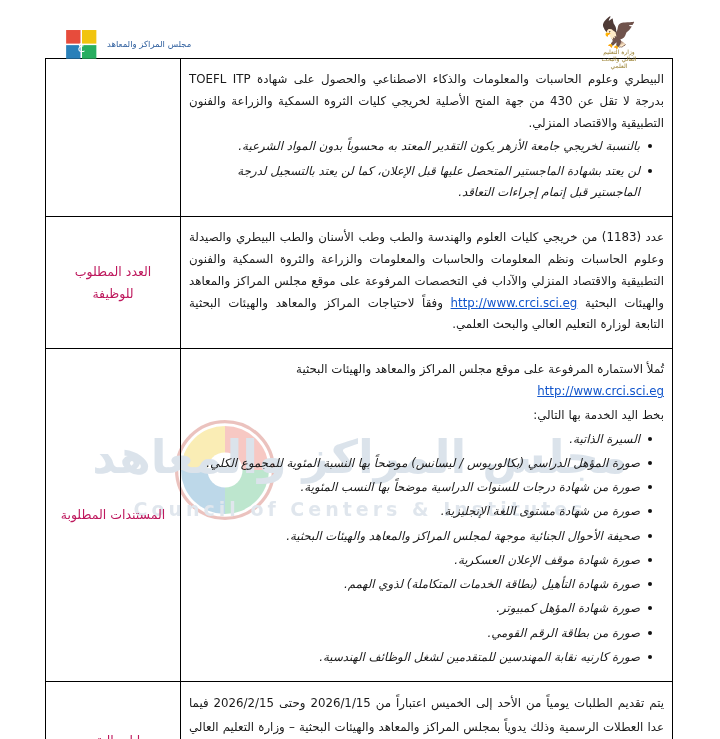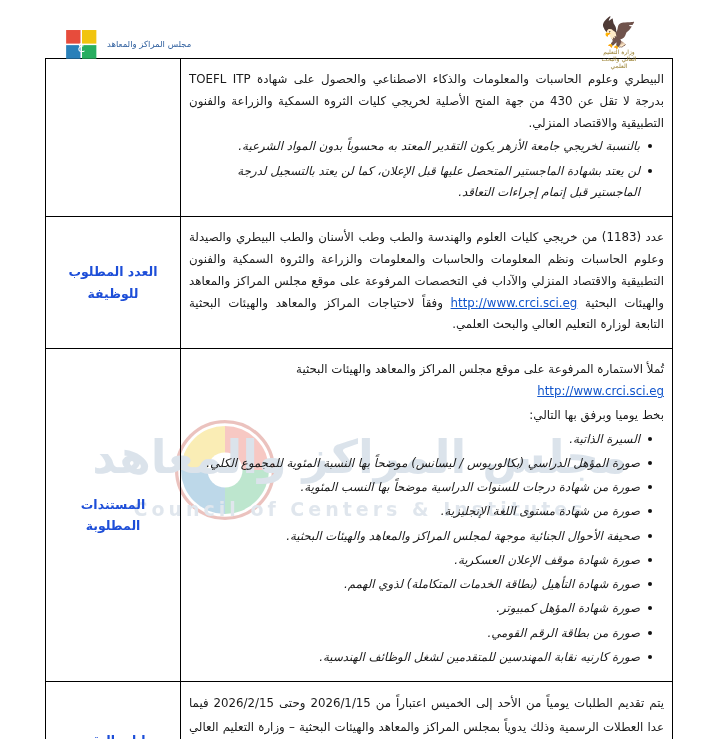--- a/index.html
+++ b/index.html
@@ -123,23 +123,22 @@
   table.doc td {
     border: 1px solid #000000;
     vertical-align: middle;
     padding: 10px 8px;
     background: transparent;
   }
   td.label {
     width: 118px;
     text-align: center;
     font-size: 12.5px;
-    color: #1d4ed8;
+    color: #be185d;
     line-height: 1.7;
-    font-weight: bold;
   }
   td.content {
     font-size: 11.8px;
     color: #1a1a1a;
     line-height: 1.85;
     text-align: justify;
     text-align-last: right;
   }
   .para {
     margin: 0 0 2px 0;
@@ -232,21 +231,21 @@
         <tr>
           <td class="content">
             <p class="para just-low"><span>عدد (1183) من خريجي كليات العلوم والهندسة والطب وطب الأسنان والطب البيطري والصيدلة وعلوم الحاسبات ونظم المعلومات والحاسبات والمعلومات والزراعة والثروة السمكية والفنون التطبيقية والاقتصاد المنزلي والآداب في التخصصات المرفوعة على موقع مجلس المراكز والمعاهد والهيئات البحثية </span><a class="link" href="#">http://www.crci.sci.eg</a><span> وفقاً لاحتياجات المراكز والمعاهد والهيئات البحثية التابعة لوزارة التعليم العالي والبحث العلمي.</span></p>
           </td>
           <td class="label">العدد المطلوب للوظيفة</td>
         </tr>
 
         <tr>
           <td class="content">
             <p class="para" style="text-align:right;"><span>تُملأ الاستمارة المرفوعة على موقع مجلس المراكز والمعاهد والهيئات البحثية </span><a class="link" href="#">http://www.crci.sci.eg</a></p>
-            <p class="para" style="text-align:center;">بخط يوميا وبرفق بها التالي:</p>
+            <p class="para" style="text-align:center;">بخط اليد الخدمة بها التالي:</p>
             <ul class="bullets center">
               <li>السيرة الذاتية.</li>
               <li>صورة المؤهل الدراسي (بكالوريوس / ليسانس) موضحاً بها النسبة المئوية للمجموع الكلي.</li>
               <li>صورة من شهادة درجات للسنوات الدراسية موضحاً بها النسب المئوية.</li>
               <li>صورة من شهادة مستوى اللغة الإنجليزية.</li>
               <li>صحيفة الأحوال الجنائية موجهة لمجلس المراكز والمعاهد والهيئات البحثية.</li>
               <li>صورة شهادة موقف الإعلان العسكرية.</li>
               <li>صورة شهادة التأهيل (بطاقة الخدمات المتكاملة) لذوي الهمم.</li>
               <li>صورة شهادة المؤهل كمبيوتر.</li>
               <li>صورة من بطاقة الرقم القومي.</li>

